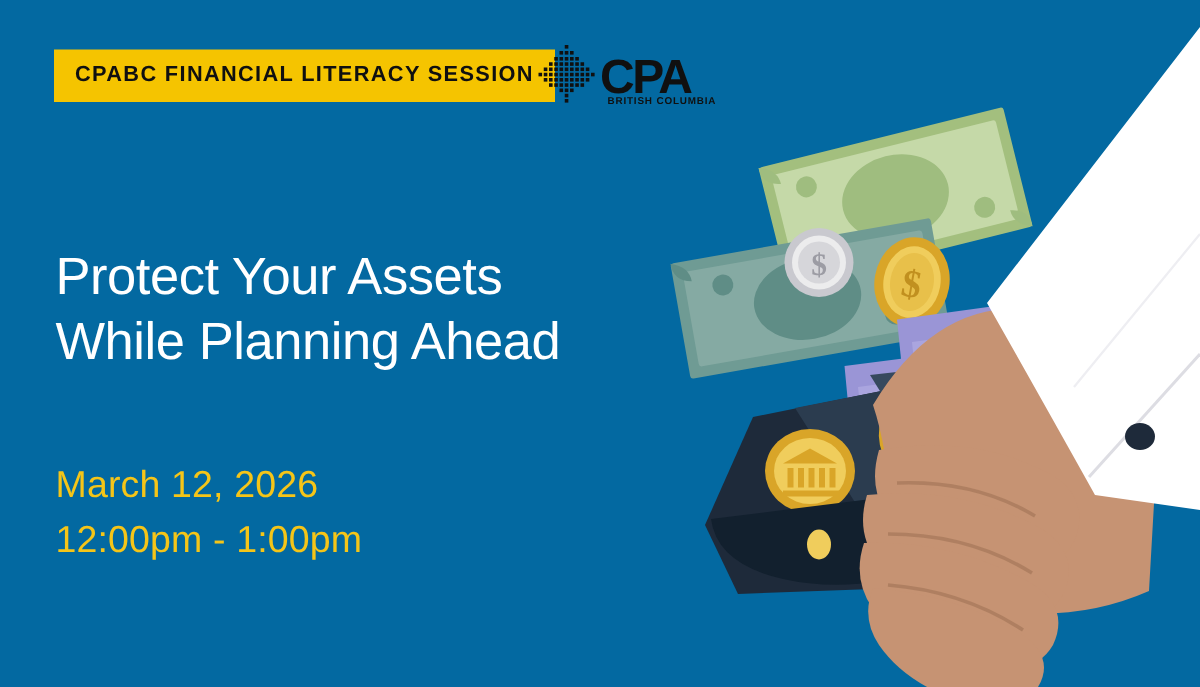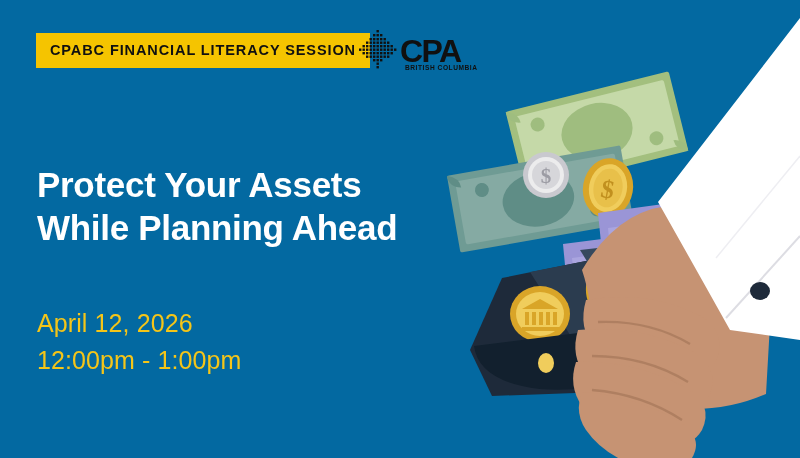--- a/index.html
+++ b/index.html
@@ -74,21 +74,21 @@
     line-height: 1;
   }
 
   
   .headline {
     position: absolute;
     left: 37px;
     top: 163px;
     color: #ffffff;
     font-size: 35px;
-    font-weight: bold;
+    font-weight: normal;
     line-height: 1.23;
     letter-spacing: -0.3px;
     white-space: pre-line;
   }
 
   
   .datetime {
     position: absolute;
     left: 37px;
     top: 305px;
@@ -180,21 +180,21 @@
         <rect x="19.5" y="37" width="2.4" height="2.4"></rect>
       </g>
     </svg>
     <div class="cpa-word">CPA</div>
     <div class="cpa-sub">BRITISH COLUMBIA</div>
   </div>
 
   <div class="headline">Protect Your Assets
 While Planning Ahead</div>
 
-  <div class="datetime">April 12, 2026
+  <div class="datetime">March 12, 2026
 12:00pm - 1:00pm</div>
 
   <div class="illustration">
     <svg width="370" height="458" viewBox="0 0 370 458">
 
       <g transform="rotate(-14 160 128)">
         <rect x="82" y="92" width="168" height="82" rx="2" fill="#a3bf7e"></rect>
         <rect x="89" y="99" width="154" height="68" rx="2" fill="#c5d9a8"></rect>
         <ellipse cx="166" cy="133" rx="36" ry="28" fill="#9fbd7f"></ellipse>
         <circle cx="110" cy="112" r="7" fill="#9fbd7f"></circle>

